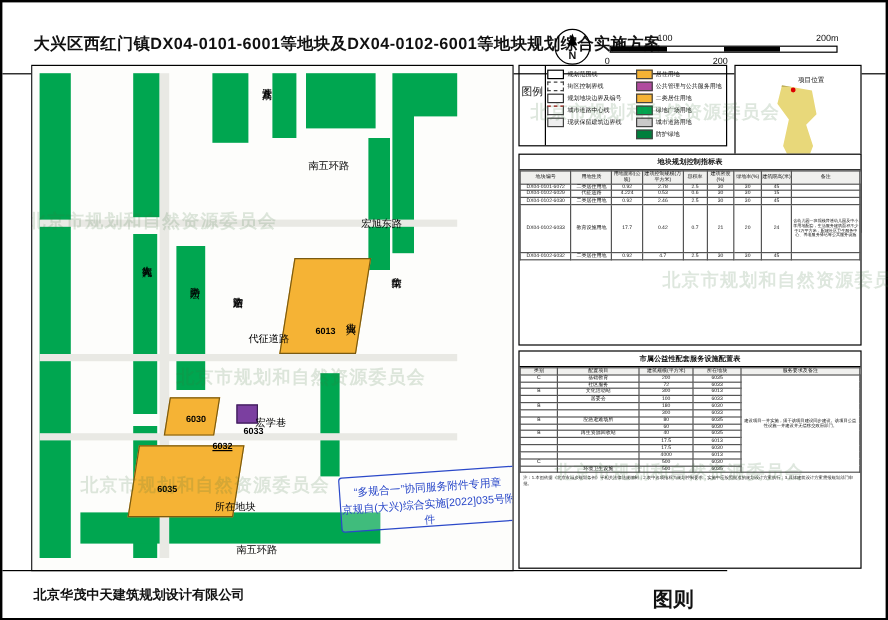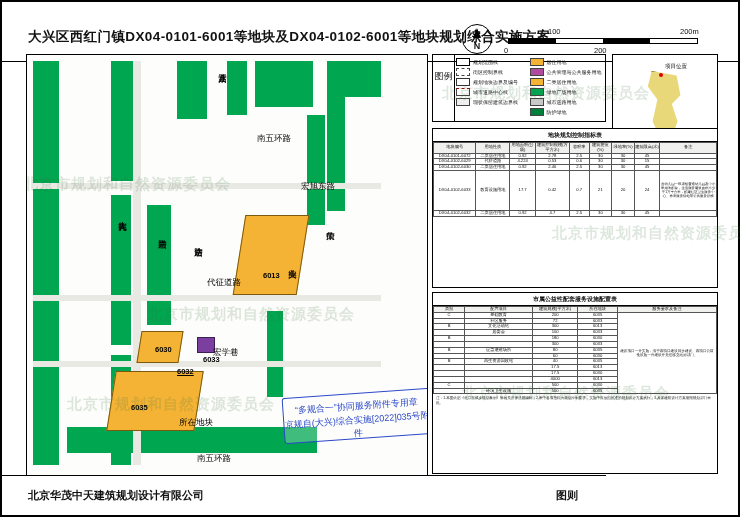--- a/index.html
+++ b/index.html
@@ -55,21 +55,21 @@
   .tbl2{left:0;top:238px;width:286px;height:182px;}
   .tcap{font-size:6px;text-align:center;font-weight:bold;padding:2px 0 1px;border-bottom:.5px solid #000;}
   table{border-collapse:collapse;width:100%;font-size:4.2px;table-layout:fixed;}
   th,td{border:.4px solid #555;padding:0;line-height:1.15;text-align:center;color:#111;word-break:break-all;}
   th{background:#f0f0ee;font-weight:normal;}
   .notes{font-size:3.6px;line-height:1.35;padding:2px 3px;color:#222;}
 
   
   .footer{position:absolute;left:0;bottom:0;width:604px;height:40px;border-top:1.5px solid #000;box-sizing:border-box;}
   .company{position:absolute;left:26px;top:12px;font-size:11px;font-weight:bold;}
-  .sheetname{position:absolute;right:28px;top:12px;font-size:11px;font-weight:bold;}
+  .sheetname{position:absolute;right:28px;top:12px;font-size:17px;font-weight:bold;}
 
   
   .wm{position:absolute;color:rgba(60,110,60,.17);font-size:15px;font-weight:bold;white-space:nowrap;pointer-events:none;letter-spacing:1px;}
 </style>
 </head>
 <body>
 
 <div class="sheet">
 
   <div class="titlebar">

